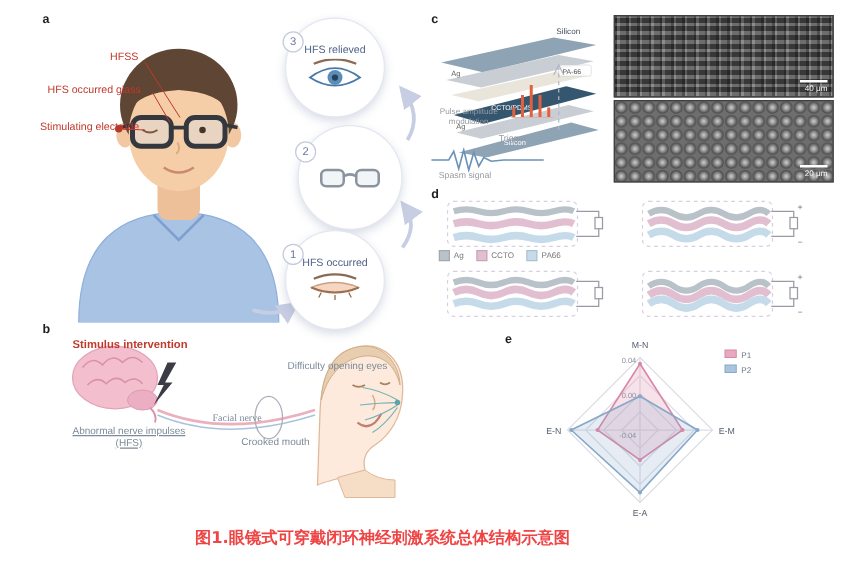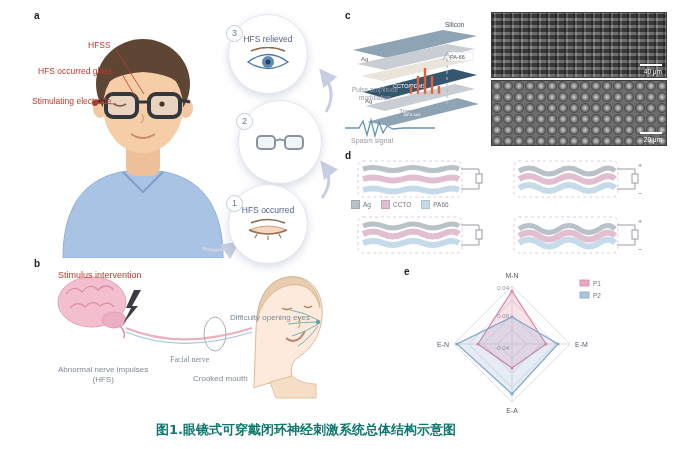--- a/index.html
+++ b/index.html
@@ -1,37 +1,37 @@
 <!DOCTYPE html>
 <html><head>
 <meta charset="utf-8">
 <style>
   html,body{margin:0;padding:0;background:#fff;}
   .canvas{position:relative;width:674px;height:449px;background:#ffffff;overflow:hidden;
           font-family:"Liberation Sans","DejaVu Sans",sans-serif;}
   .abs{position:absolute;}
   .panel-label{font-size:10px;font-weight:bold;color:#1e1e1e;}
   .red-ann{font-size:8.5px;color:#c0392b;white-space:nowrap;text-align:center;}
-  .gray-ann{font-size:8px;color:#7d8a99;white-space:nowrap;line-height:1.2;margin-top:25px;}
+  .gray-ann{font-size:8px;color:#7d8a99;white-space:nowrap;line-height:1.2;}
   .step-circle{position:absolute;background:#fff;border:1px solid #e3e7f0;border-radius:50%;
                box-shadow:0 3px 8px rgba(120,130,170,.28);display:flex;flex-direction:column;
                align-items:center;justify-content:center;text-align:center;gap:2px;}
   .step-badge{position:absolute;width:15px;height:15px;border-radius:50%;border:1px solid #c5cbdc;
               background:#fff;color:#6a7a9f;font-size:9px;line-height:15px;text-align:center;}
   .step-title{font-size:8.5px;color:#4f6288;line-height:1.15;width:82%;}
   .sem{position:absolute;border:1px solid #3f3f3f;}
   .sem-label{position:absolute;right:4px;bottom:2px;color:#fff;font-size:6.5px;}
   .sem-bar{position:absolute;right:4px;bottom:11px;width:22px;height:2px;background:#fff;}
   .legend-row{position:absolute;display:flex;gap:10px;align-items:center;}
   .legend-item{display:flex;align-items:center;gap:3px;font-size:6.5px;color:#777;}
   .legend-sq{width:7px;height:7px;display:inline-block;border:1px solid rgba(0,0,0,.12);}
   .sq-ag{background:#b9c2c9;} .sq-ccto{background:#e2bed1;} .sq-pa{background:#c6dbe9;}
   .small-gray{font-size:6.5px;color:#979aa3;line-height:1.2;text-align:center;}
   .caption{position:absolute;left:0;top:421px;width:612px;text-align:center;font-weight:bold;
-           font-size:13px;color:#0f766e;font-family:"DejaVu Sans","Liberation Sans",sans-serif;}
+           font-size:13px;color:#ef4444;font-family:"DejaVu Sans","Liberation Sans",sans-serif;}
   svg text{font-family:"Liberation Sans",sans-serif;}
 </style>
 </head>
 <body>
 
 <div class="canvas">
 
   <div class="abs" style="left:30px;top:8px;width:312px;height:252px;">
     <div class="panel-label abs" style="left:4px;top:2px;">a</div>
 
@@ -134,24 +134,24 @@
           <path d="M64,52 Q50,44 36,42"></path>
           <path d="M64,54 Q50,54 34,56"></path>
           <path d="M64,56 Q52,64 38,68"></path>
           <path d="M64,58 Q54,72 44,78"></path>
         </g>
         <circle cx="64" cy="54" r="2.2" fill="#5fa3a8"></circle>
         <path d="M38,108 q10,8 24,8 l0,14 -40,0 q-4,-10 -6,-16 z" fill="#f6dec6" stroke="#dfb897" stroke-width="0.8"></path>
       </g>
     </svg>
 
-    <div class="red-ann abs" style="left:28px;top:12px;font-size:9px;">Stimulus intervention</div>
+    <div class="red-ann abs" style="left:28px;top:12px;font-size:9px;font-weight:bold;">Stimulus intervention</div>
     <div class="gray-ann abs" style="left:200px;top:30px;">Difficulty opening eyes</div>
     <div class="gray-ann abs" style="left:140px;top:72px;font-family:Liberation Serif, serif;">Facial nerve</div>
-    <div class="gray-ann abs" style="left:28px;top:82px;text-align:center;">
+    <div class="gray-ann abs" style="left:28px;top:82px;text-align:center;text-decoration:underline;">
       <div>Abnormal nerve impulses</div>
       <div>(HFS)</div>
     </div>
     <div class="gray-ann abs" style="left:163px;top:91px;text-align:right;">Crooked mouth</div>
   </div>
 
   <div class="abs" style="left:343px;top:8px;width:329px;height:140px;">
     <div class="panel-label abs" style="left:2px;top:2px;">c</div>
 
     <svg class="abs" style="left:4px;top:6px;" width="140" height="112" viewBox="0 0 140 112">

